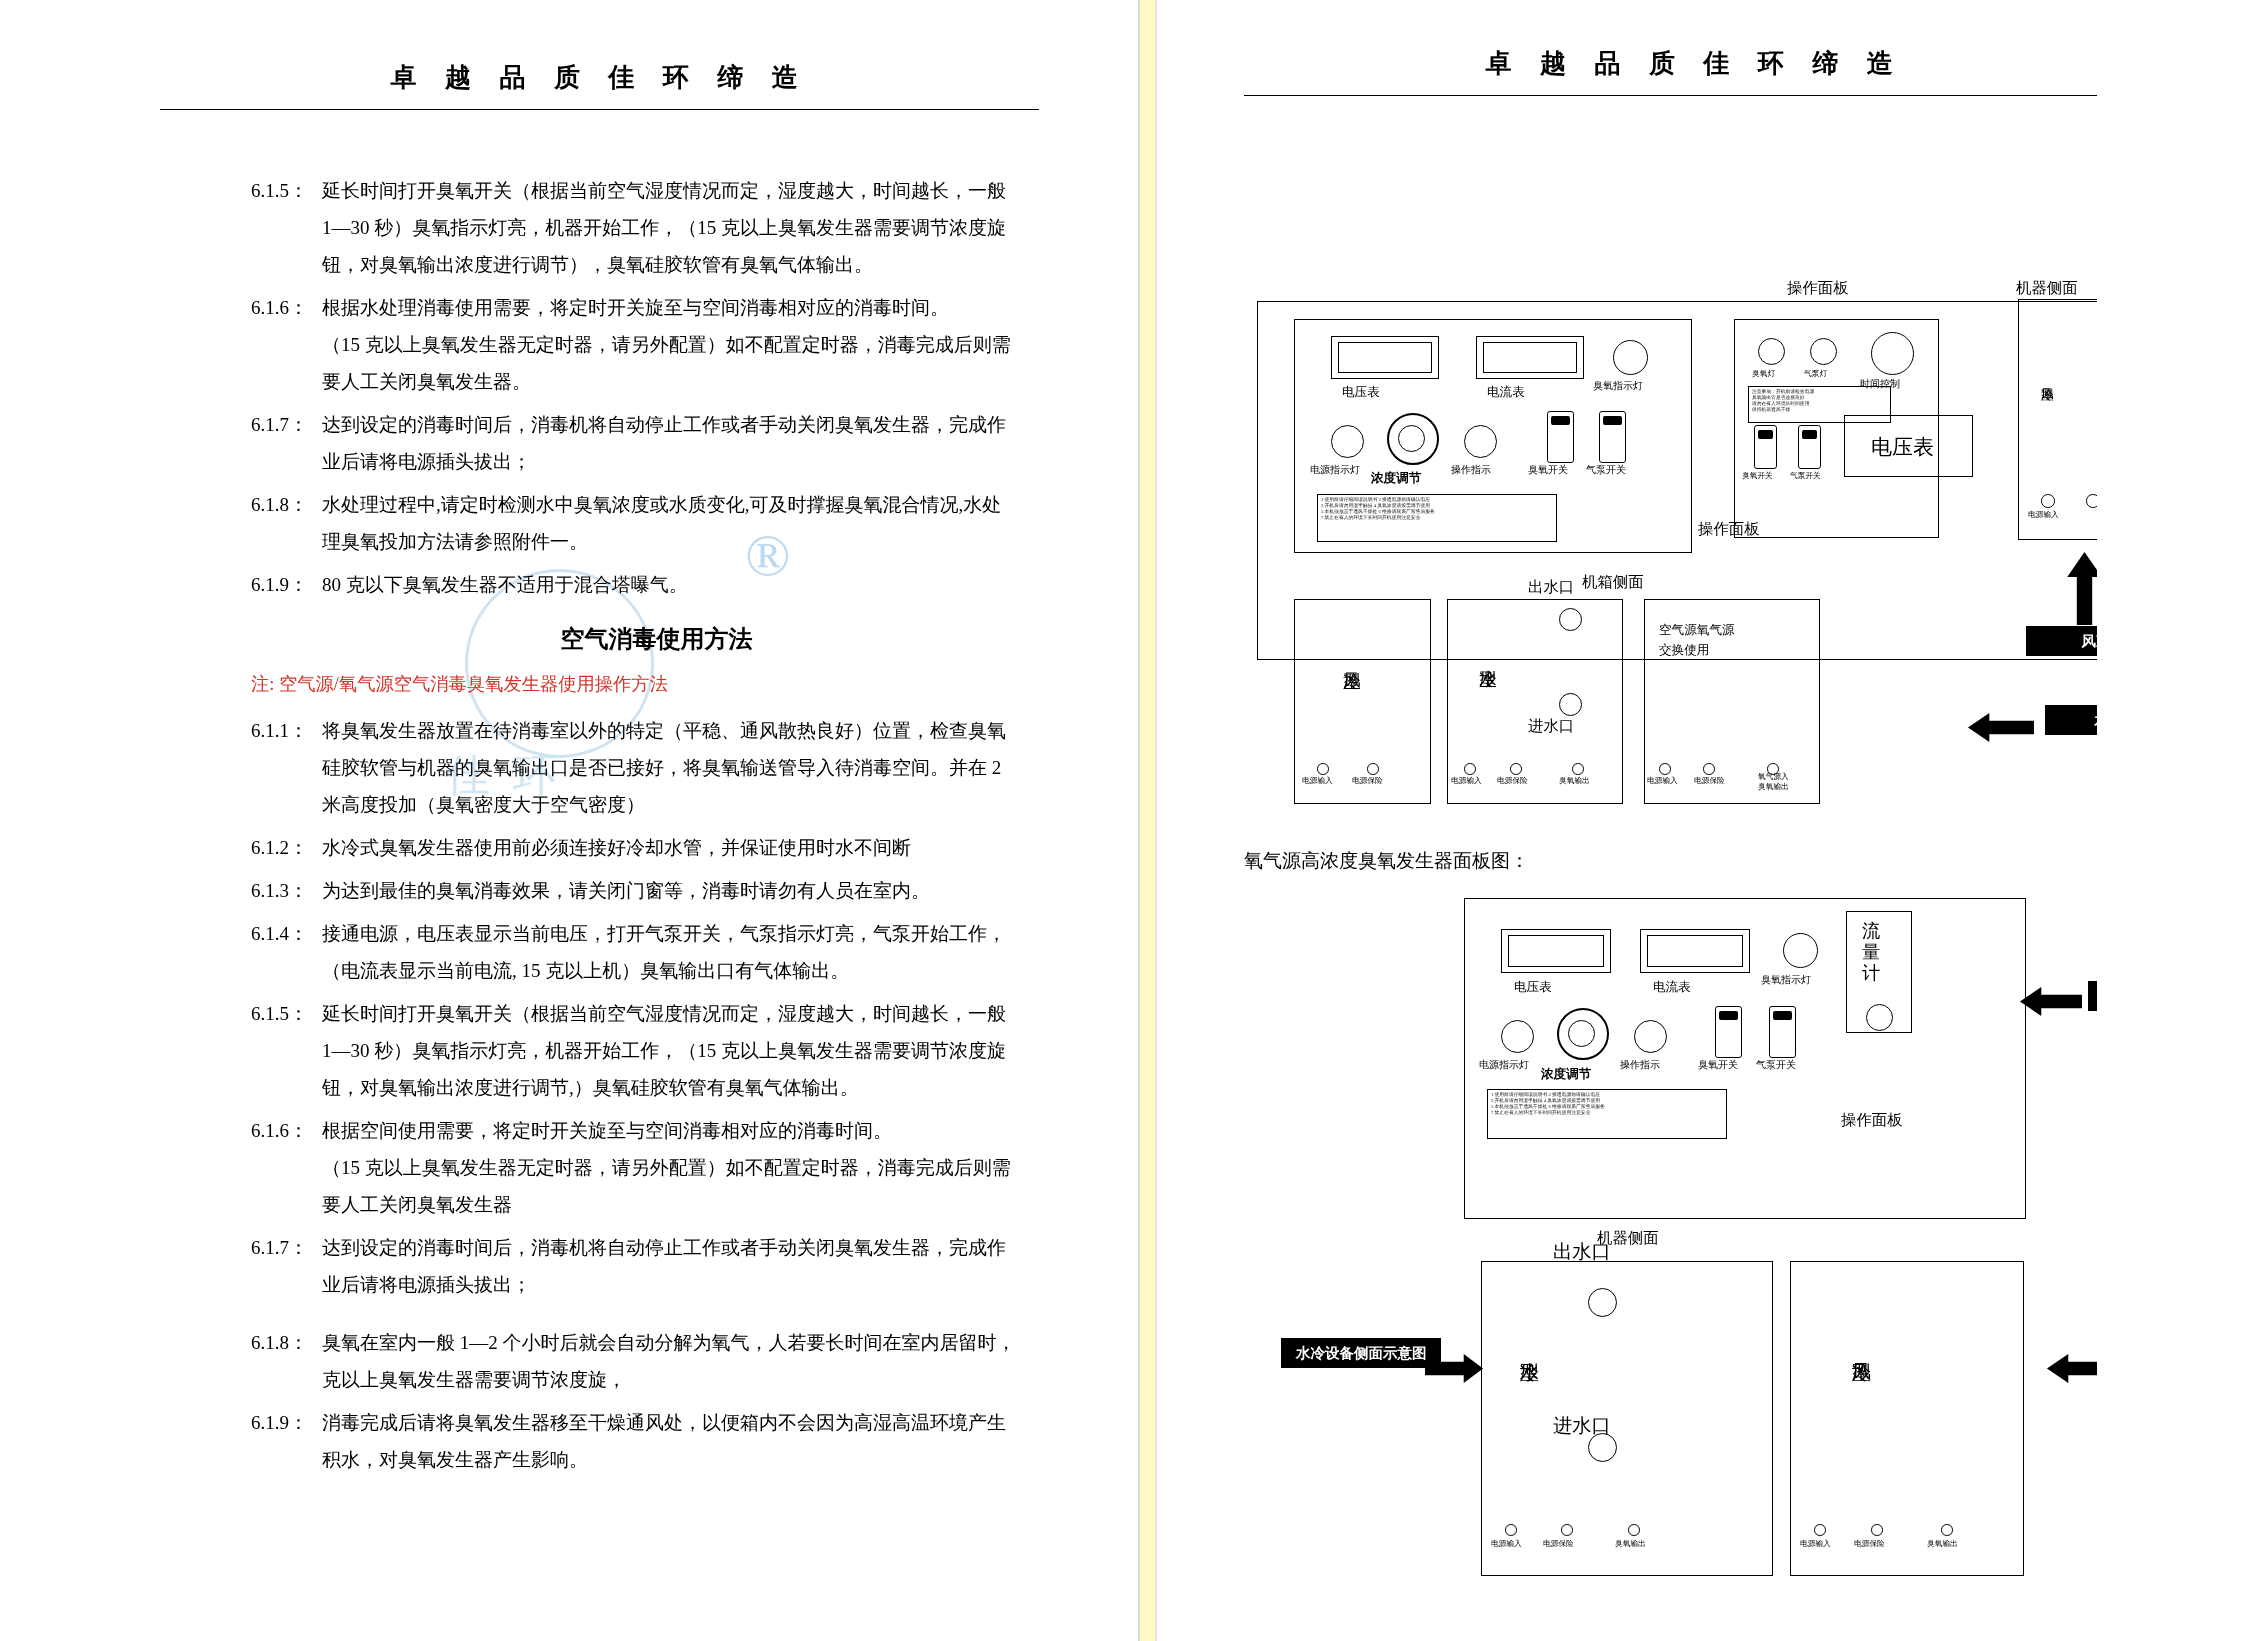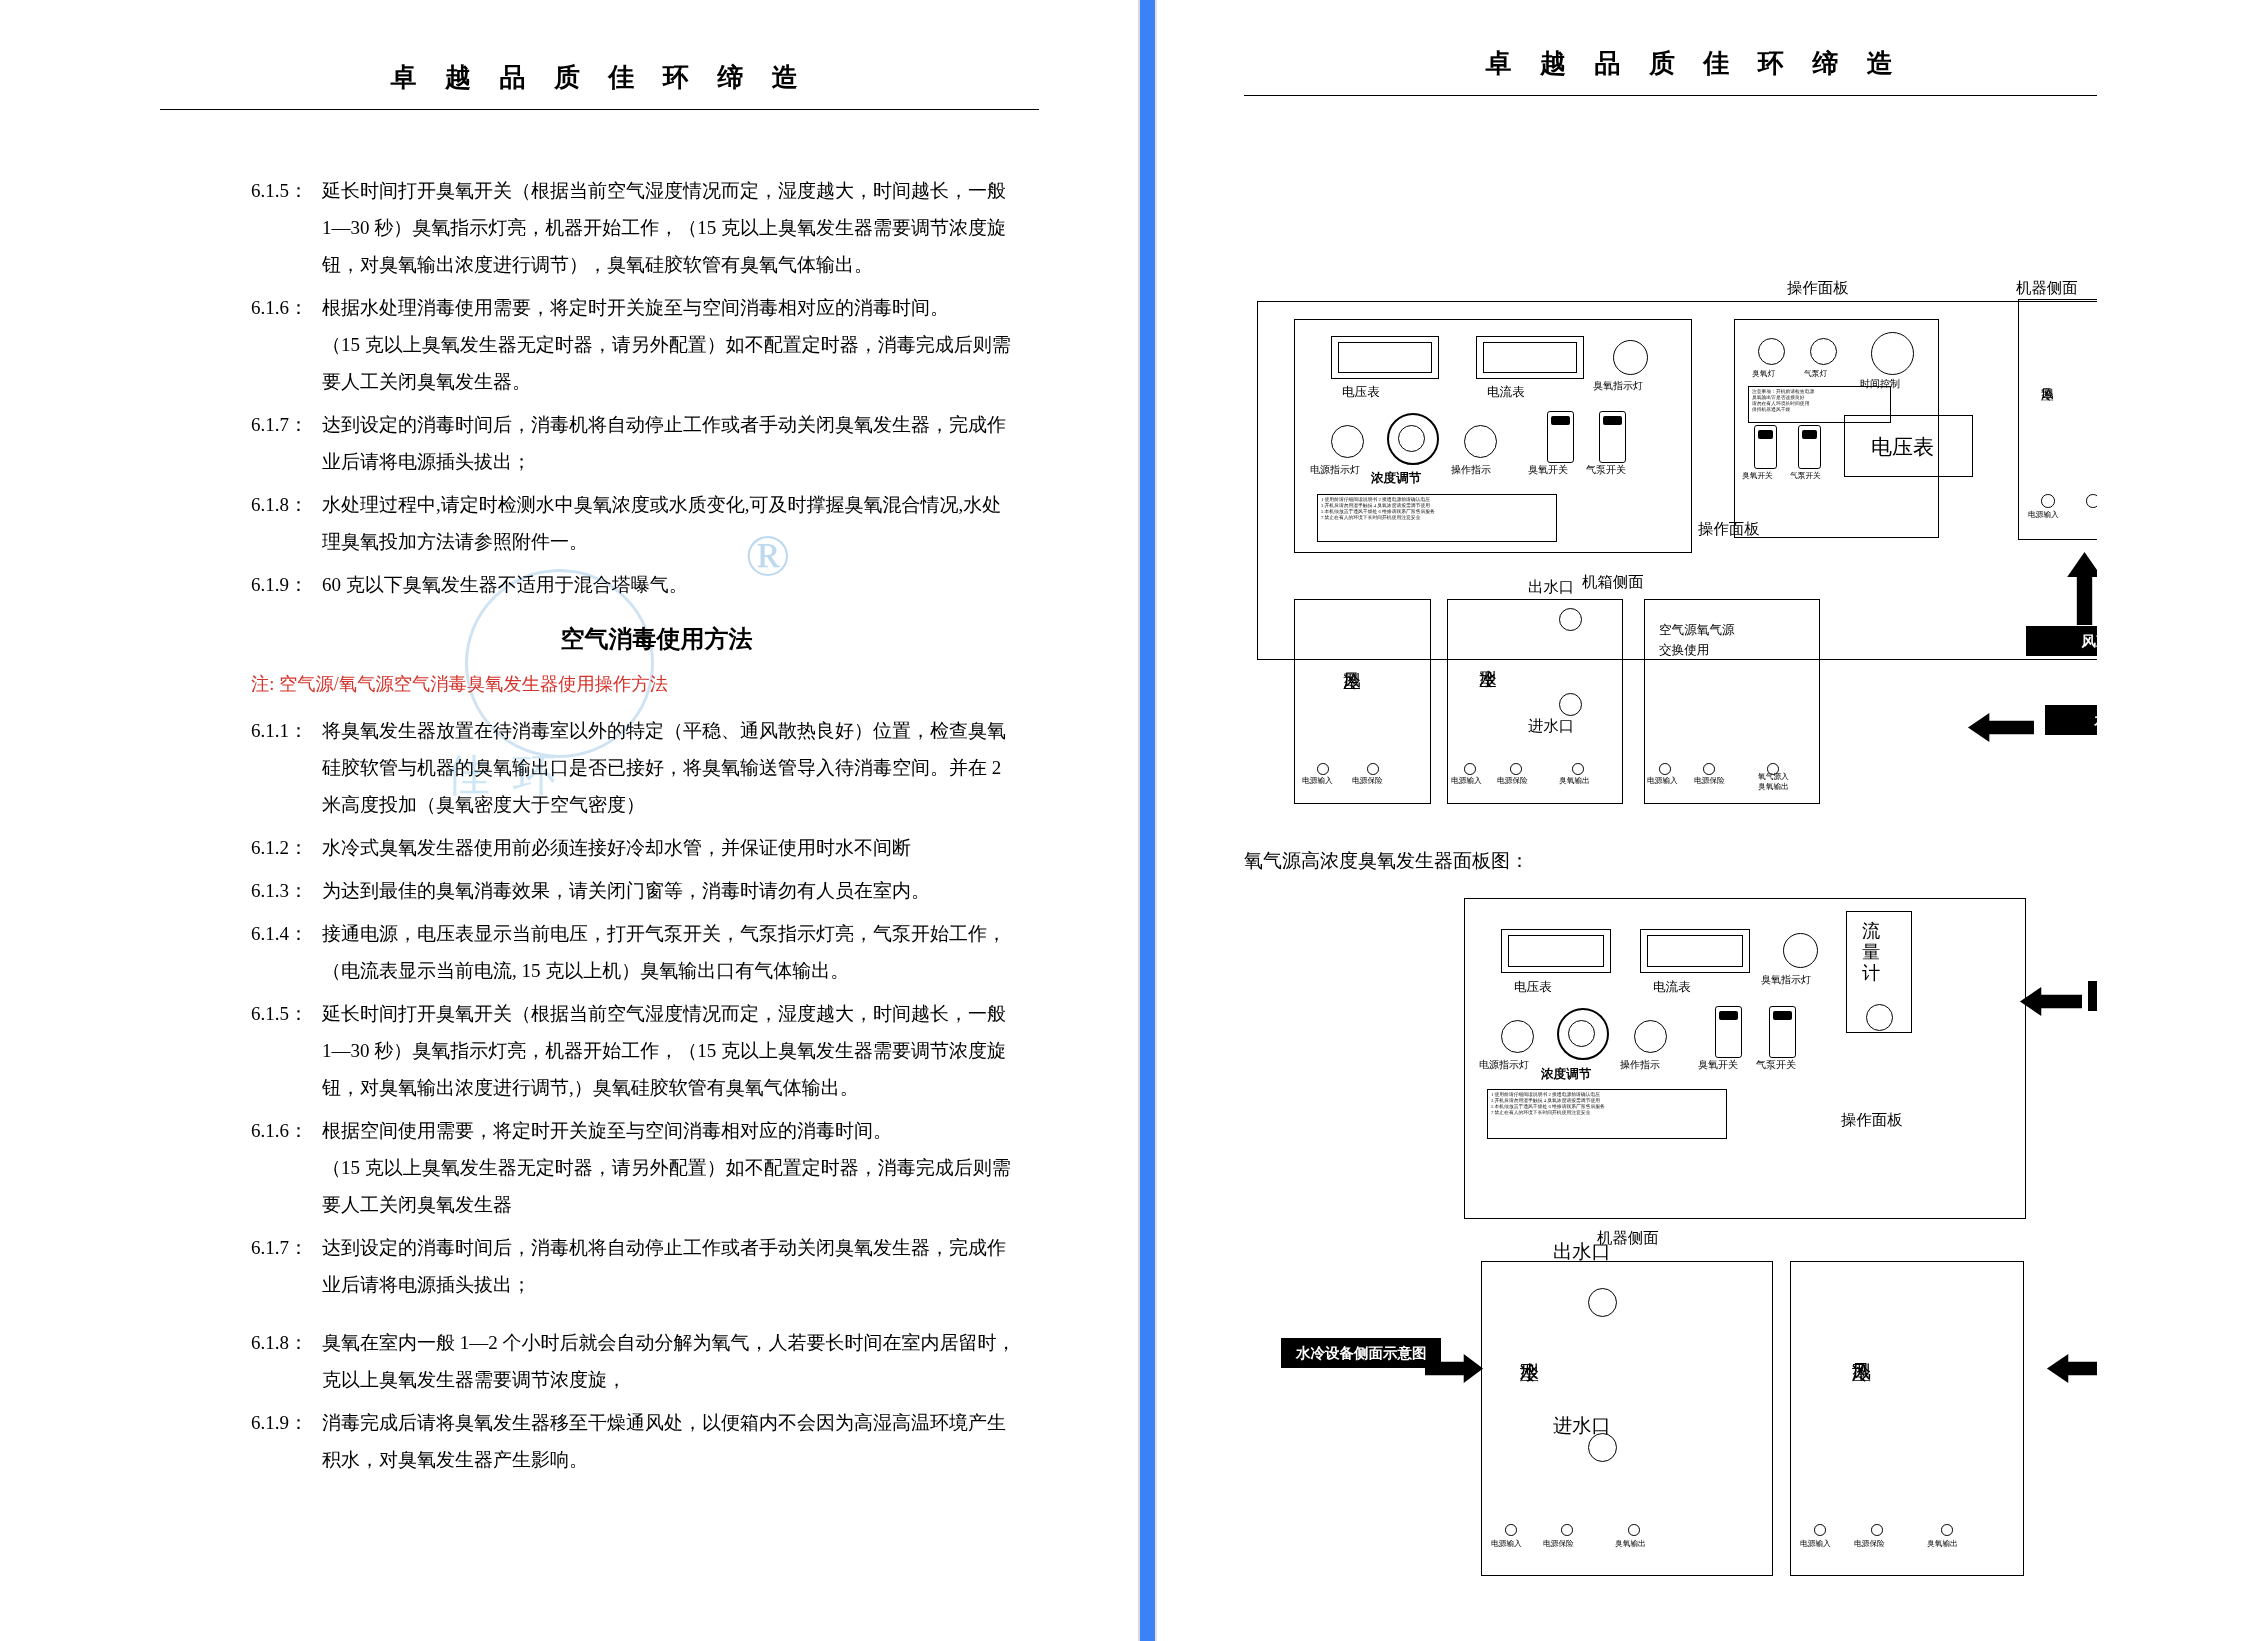--- a/index.html
+++ b/index.html
@@ -1,17 +1,17 @@
 <!DOCTYPE html>
 <html><head>
 <meta charset="utf-8">
 <style>
   html,body{margin:0;padding:0;background:#ffffff;}
   body{width:2257px;height:1641px;font-family:"Liberation Serif",serif;color:#000;}
-  .page{position:relative;width:2097px;height:1641px;overflow:hidden;background:#3b82f6;}
+  .page{position:relative;width:2097px;height:1641px;overflow:hidden;background:#fef9c3;}
 
   
   .edge-left{position:absolute;left:0;top:0;width:60px;height:1641px;background:#fff;border-right:1.9px solid #c8c8c8;}
   .spine{position:absolute;left:1137px;top:0;width:2.9px;height:1641px;background:#d9d9d9;}
   .spine2{position:absolute;left:1155px;top:0;width:1.9px;height:1641px;background:#e3e3e3;}
   .edge-right{position:absolute;right:0;top:0;width:27px;height:1641px;background:#fff;border-left:1.9px solid #cfcfcf;}
 
   .leaf{position:absolute;top:0;height:1641px;background:#fff;}
   .leaf.left{left:60px;width:1078px;}
   .leaf.right{left:1157px;width:1074px;}
@@ -112,21 +112,21 @@
         <div class="para">
           <div class="num">6.1.8：</div>
           <div class="txt">
             <span class="ind">水处理过程中,请定时检测水中臭氧浓度或水质变化,可及时撑握臭氧混合情况,水处</span>
             <span class="ind">理臭氧投加方法请参照附件一。</span>
           </div>
         </div>
         <div class="para">
           <div class="num">6.1.9：</div>
           <div class="txt">
-            <span class="ind">60 克以下臭氧发生器不适用于混合塔曝气。</span>
+            <span class="ind">80 克以下臭氧发生器不适用于混合塔曝气。</span>
           </div>
         </div>
       </div>
 
       <div class="center-title">空气消毒使用方法</div>
       <div class="red">注: 空气源/氧气源空气消毒臭氧发生器使用操作方法</div>
 
       <div>
         <div class="para">
           <div class="num">6.1.1：</div>

